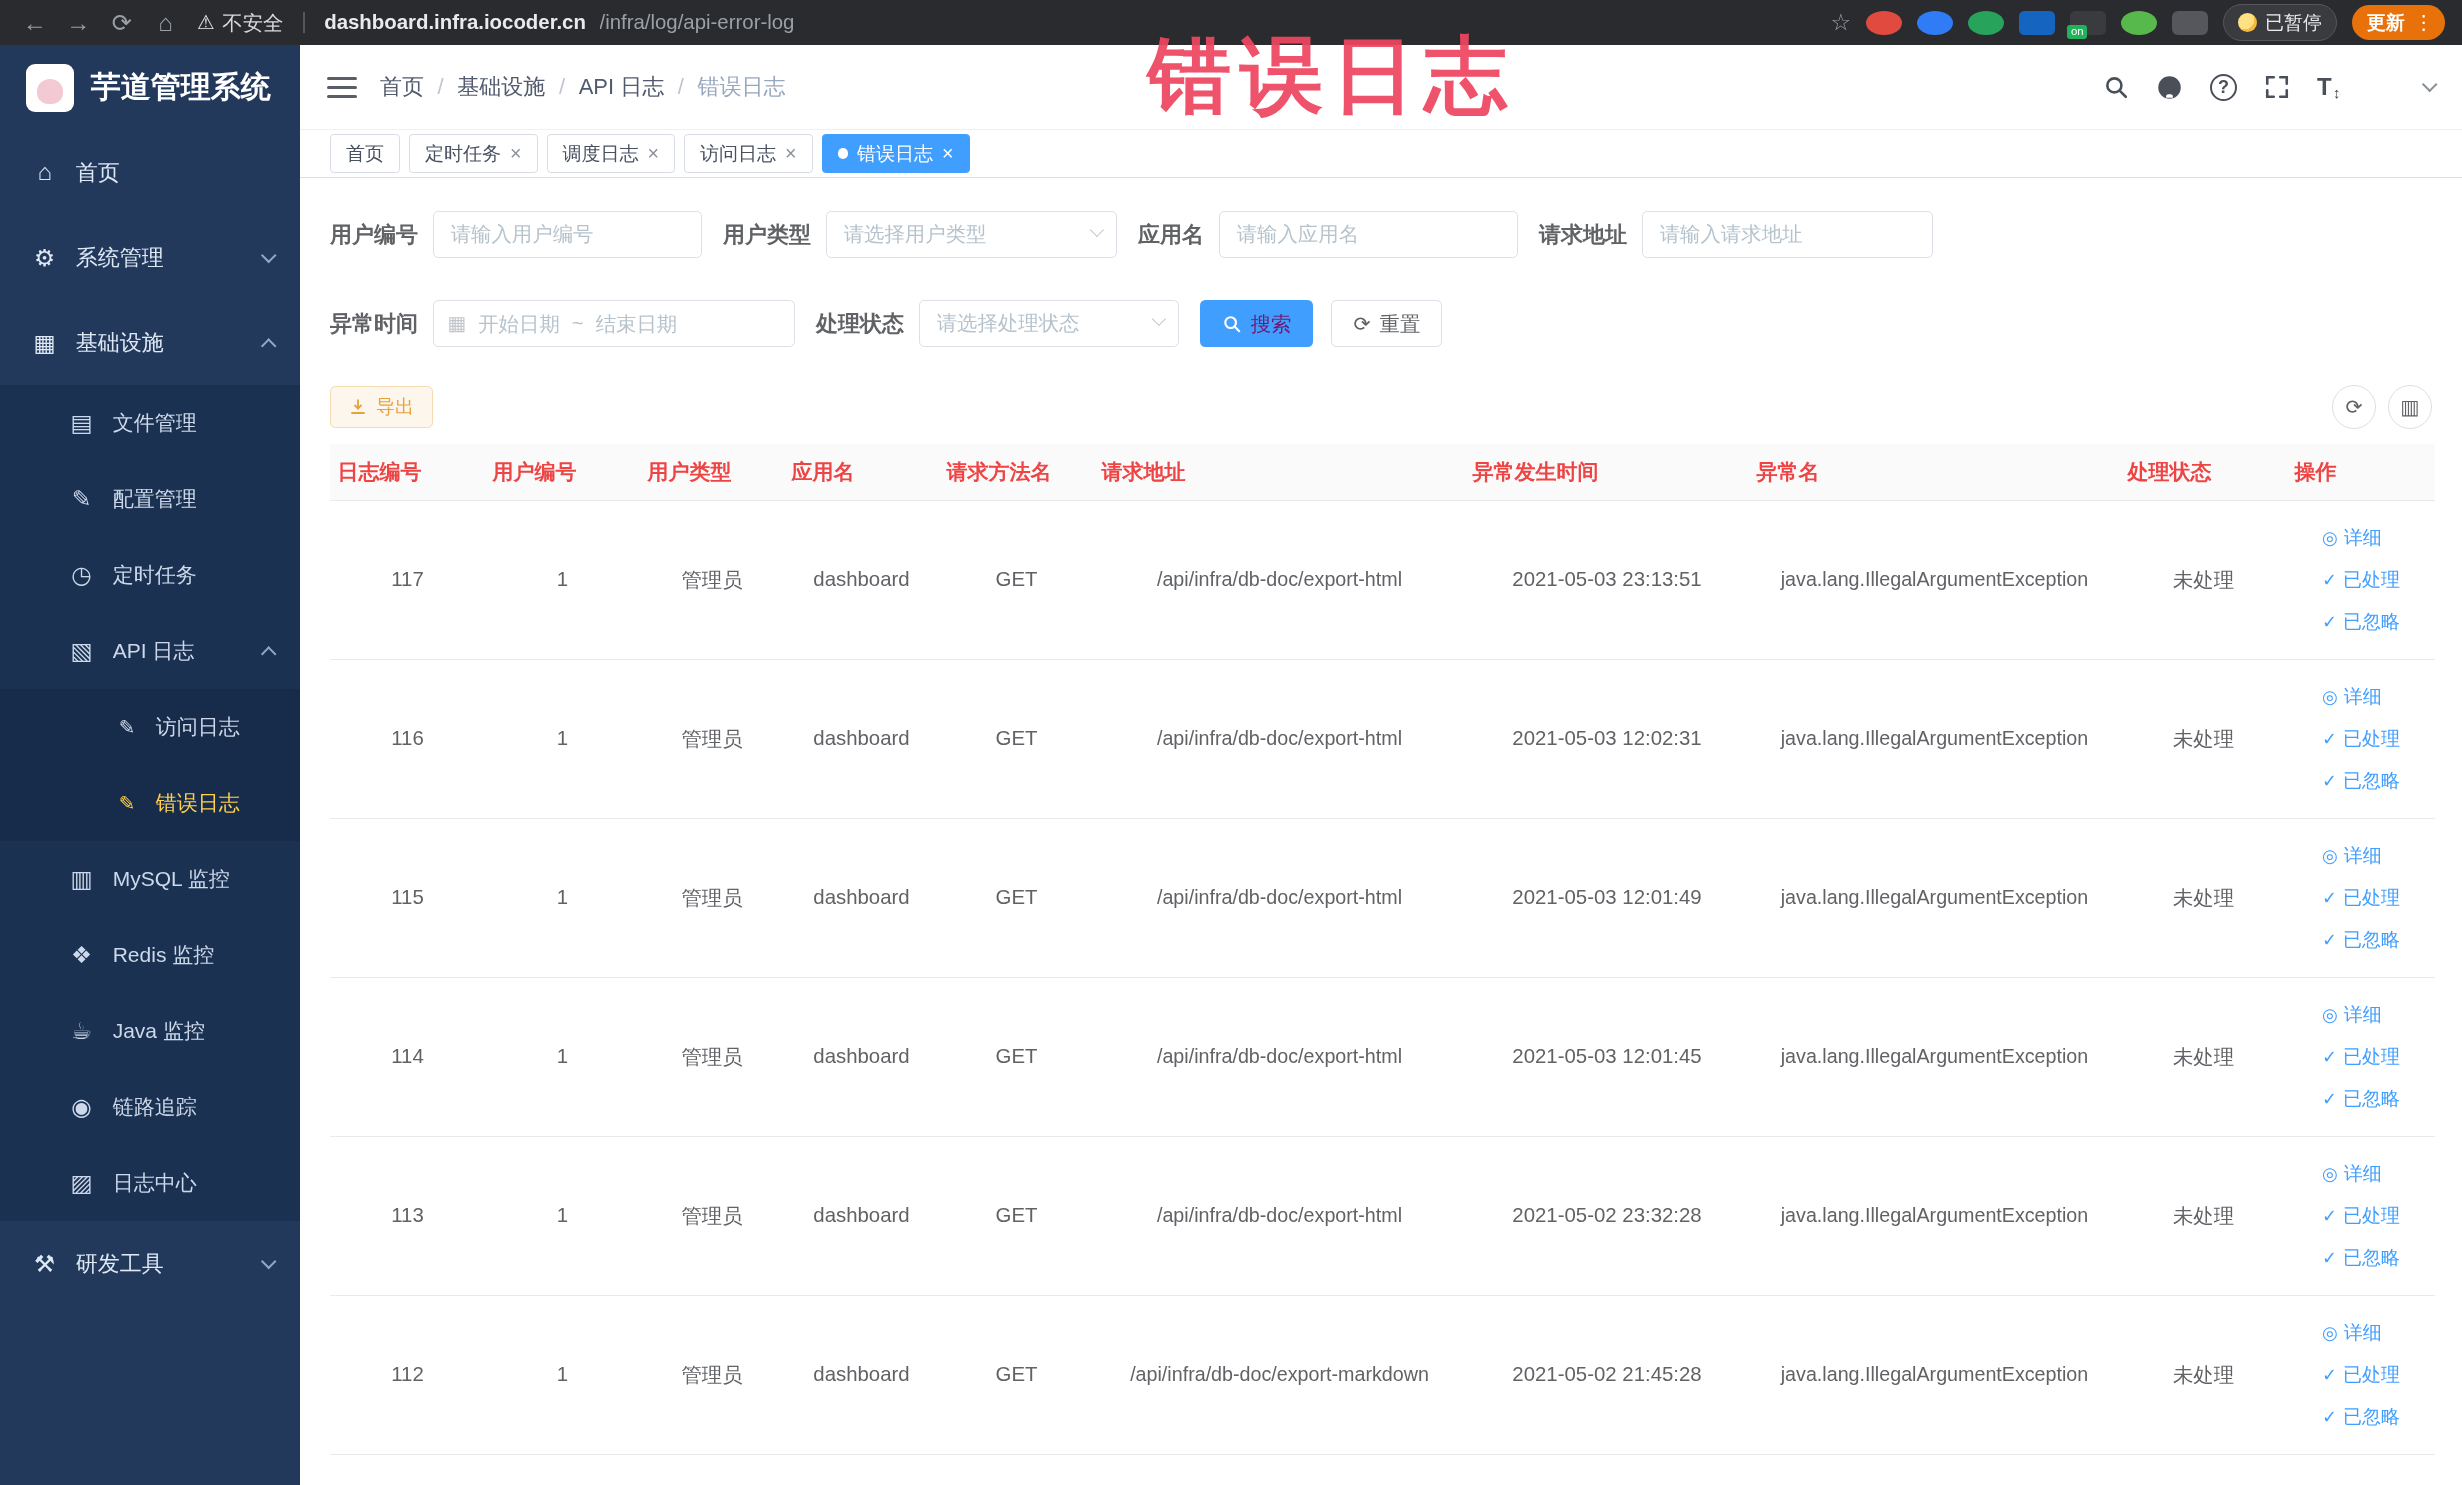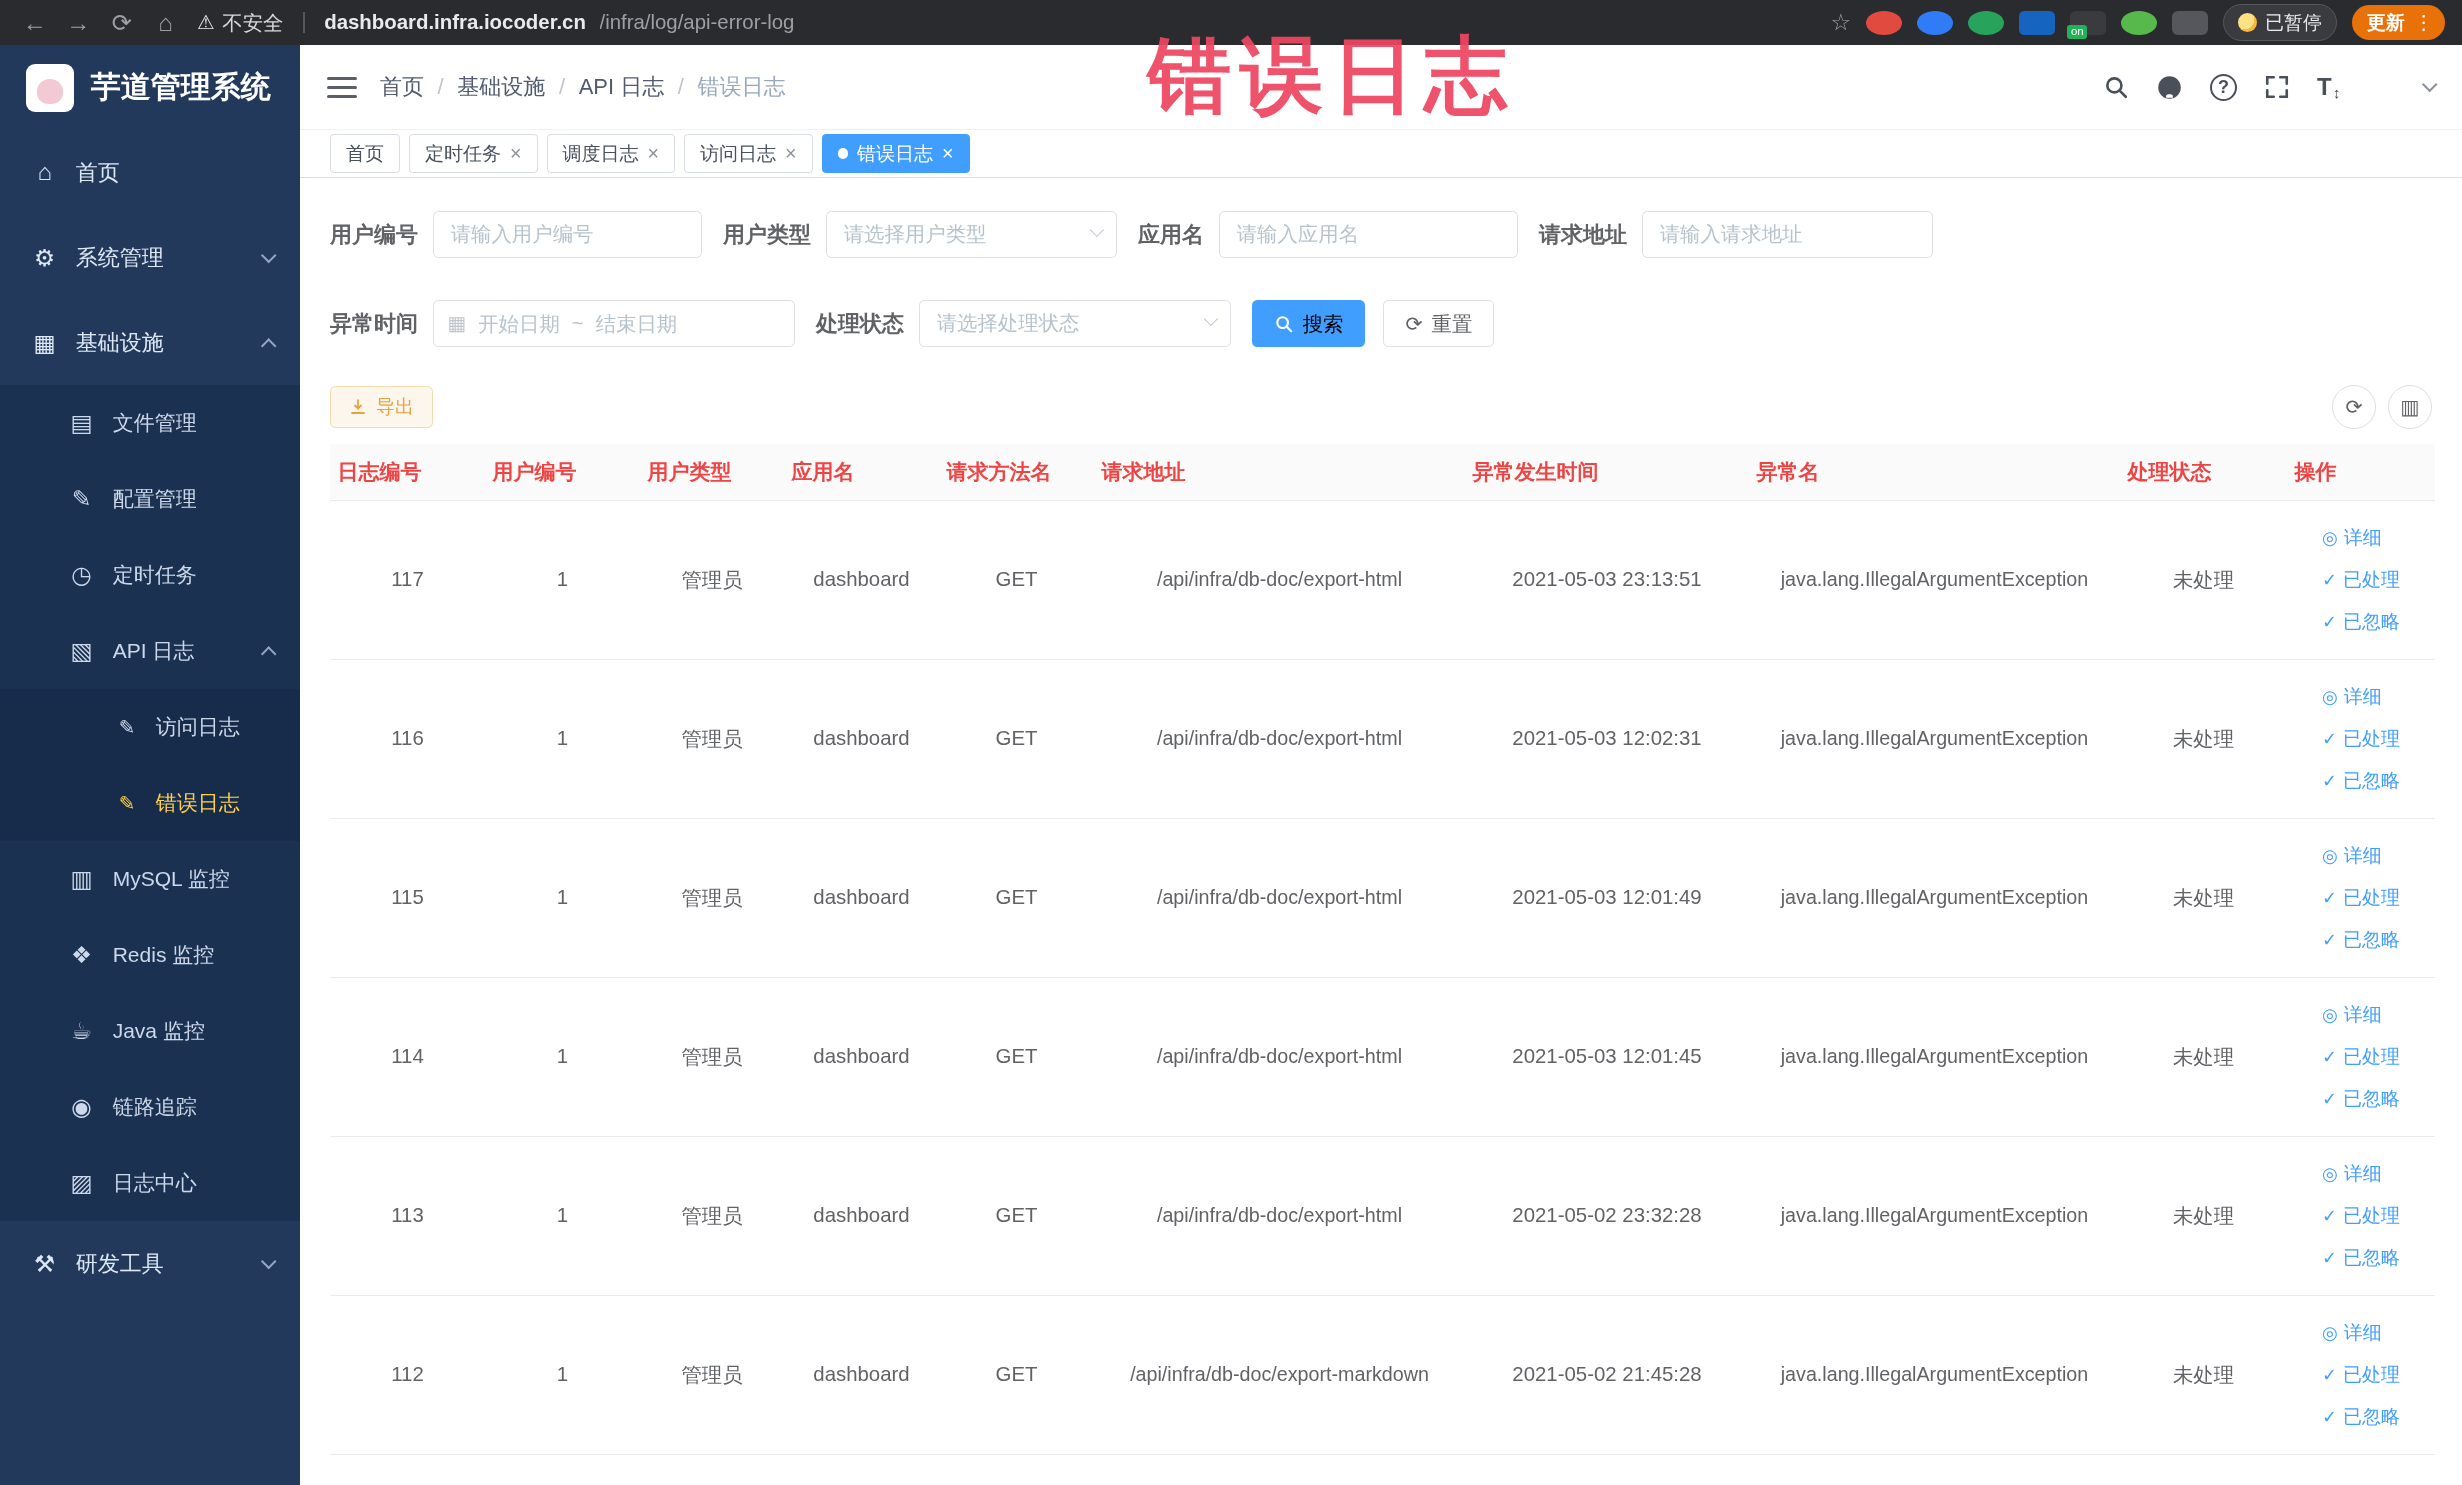--- a/index.html
+++ b/index.html
@@ -91,21 +91,21 @@
   .f-group { display:flex; align-items:center; margin-right:21px; }
   .f-label { font-size:22px; font-weight:700; color:#606266; margin-right:15px; white-space:nowrap; }
   .el-input { height:47px; border:0.8px solid #dcdfe6; border-radius:5.3px; padding:0 16.7px; font-size:20.4px; color:#606266; background:#fff; outline:none; font-family:inherit; }
   .el-input::placeholder { color:#b6c3cd; }
   .select-wrap { position:relative; display:inline-flex; }
   .select-wrap .sel-chev { position:absolute; right:15px; top:18px; color:#c0c4cc; width:9.8px; height:9.8px; border-width:1.9px; }
   .date-range { width:362px; height:47px; border:0.8px solid #dcdfe6; border-radius:5.3px; display:flex; align-items:center; padding:0 13.6px; gap:12px; color:#b6c3cd; font-size:20.4px; background:#fff; cursor:text; }
   .date-range .cal { color:#c0c4cc; font-size:19.7px; }
   .date-range .dr-sep { color:#b6c3cd; }
   .btn { height:47px; border-radius:5.3px; font-size:20.4px; display:inline-flex; align-items:center; gap:9px; padding:0 21px; cursor:pointer; border:0.8px solid transparent; font-family:inherit; }
-  .btn-primary { background:#409eff; color:#000000; }
+  .btn-primary { background:#409eff; color:#701a75; }
   .btn-default { background:#fff; border-color:#dcdfe6; color:#606266; }
   .btn-warn { background:#fdf6ec; border-color:#f5dab1; color:#e6a23c; height:42px; font-size:19px; padding:0 18px; border-radius:5.3px; }
   .toolbar-row { display:flex; align-items:center; margin:38px 0 15px 0; }
   .tool-right { margin-left:auto; display:flex; gap:12px; }
   .circle-btn { width:44px; height:44px; border-radius:50%; border:0.8px solid #dcdfe6; background:#fff; color:#606266; font-size:20.4px; display:inline-flex; align-items:center; justify-content:center; cursor:pointer; }
 
   
   table { width:100%; border-collapse:collapse; table-layout:fixed; }
   thead th { background:#fafafa; height:56px; font-size:21px; color:#ef4444; font-weight:700; border-bottom:0.8px solid #e8eaec; text-align:left; padding:0 7.6px;font-family:Liberation Mono, monospace; }
   tbody td { height:159px; font-size:20.4px; color:#606266; text-align:center; border-bottom:0.8px solid #e8eaec; vertical-align:middle; padding:0 9px; word-break:break-all; }
@@ -335,21 +335,21 @@
             <span class="date-range">
               <span class="cal">▦</span>
               <span>开始日期</span>
               <span class="dr-sep">~</span>
               <span>结束日期</span>
             </span>
           </div>
           <div class="f-group">
             <span class="f-label">处理状态</span>
             <span class="select-wrap">
-              <input class="el-input" style="width: 312px;" readonly="" placeholder="请选择处理状态">
+              <input class="el-input" style="width: 260px;" readonly="" placeholder="请选择处理状态">
               <i class="chev down sel-chev"></i>
             </span>
           </div>
           <button class="btn btn-primary" style="margin-right:18px">
             <svg width="19.7" height="19.7" viewBox="0 0 24 24" fill="none" stroke="#fff" stroke-width="2.6" stroke-linecap="round">
                 <circle cx="10.5" cy="10.5" r="6.5"></circle>
                 <path d="M15.6 15.6 L21 21"></path>
               </svg>
             <span>搜索</span>
           </button>

